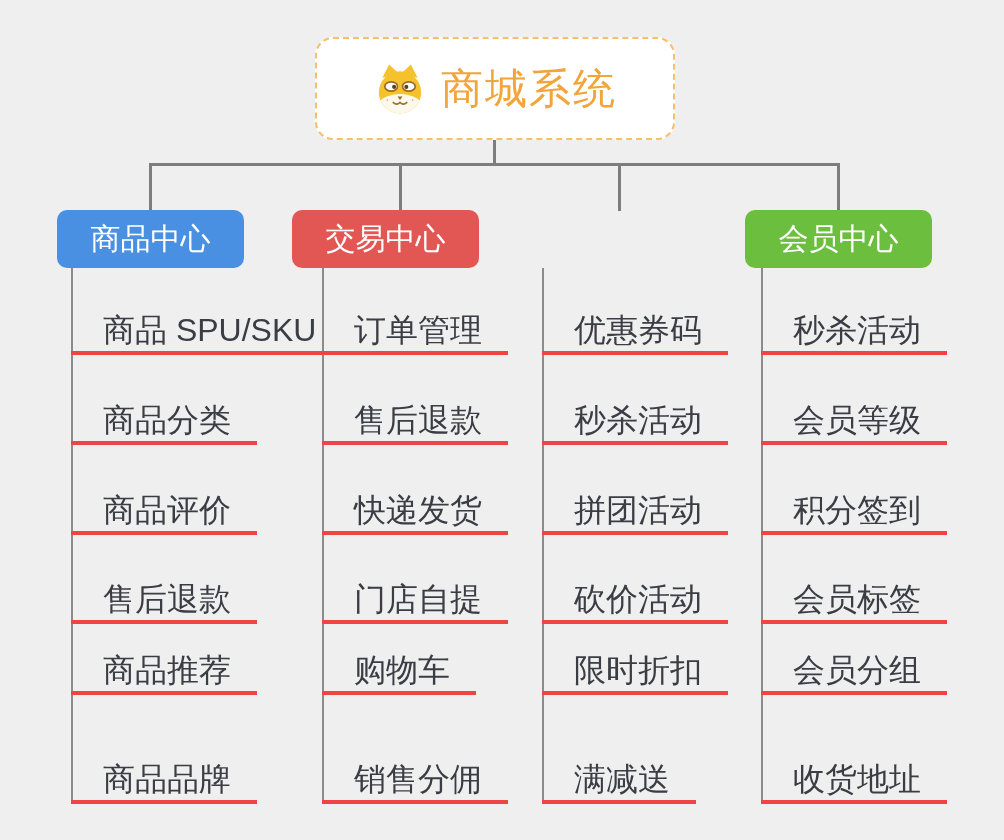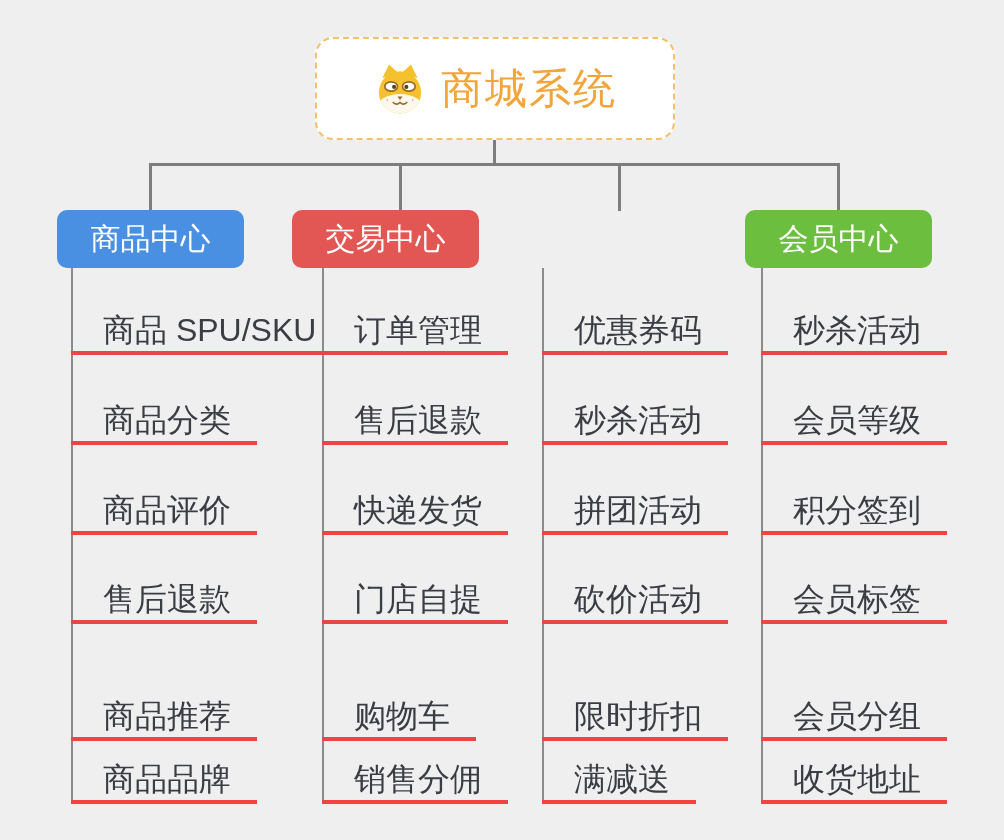--- a/index.html
+++ b/index.html
@@ -24,21 +24,21 @@
 
   
   .branch{position:absolute;top:210px;width:187px;height:58px;border-radius:10px;
           color:#ffffff;font-size:30px;line-height:58px;text-align:center;white-space:nowrap;}
   .b0{left:57px}.b1{left:292px}.b2{left:526px}.b3{left:745px}
 
   
   .leaf{position:absolute;font-size:32px;line-height:33px;color:#3a3d43;white-space:nowrap;
         padding:0 26px 4px 32px;border-bottom:4px solid #ef4444;}
   .c0{left:71px}.c1{left:322px}.c2{left:542px}.c3{left:761px}
-  .r0{top:314px}.r1{top:404px}.r2{top:494px}.r3{top:583px}.r4{top:700px}.r5{top:763px}
+  .r0{top:314px}.r1{top:404px}.r2{top:494px}.r3{top:583px}.r4{top:654px}.r5{top:763px}
 </style>
 </head>
 <body>
 
 <div class="canvas">
 
   <div class="line root-drop"></div>
   <div class="line hbar"></div>
   <div class="line drop d0"></div>
   <div class="line drop d1"></div>

